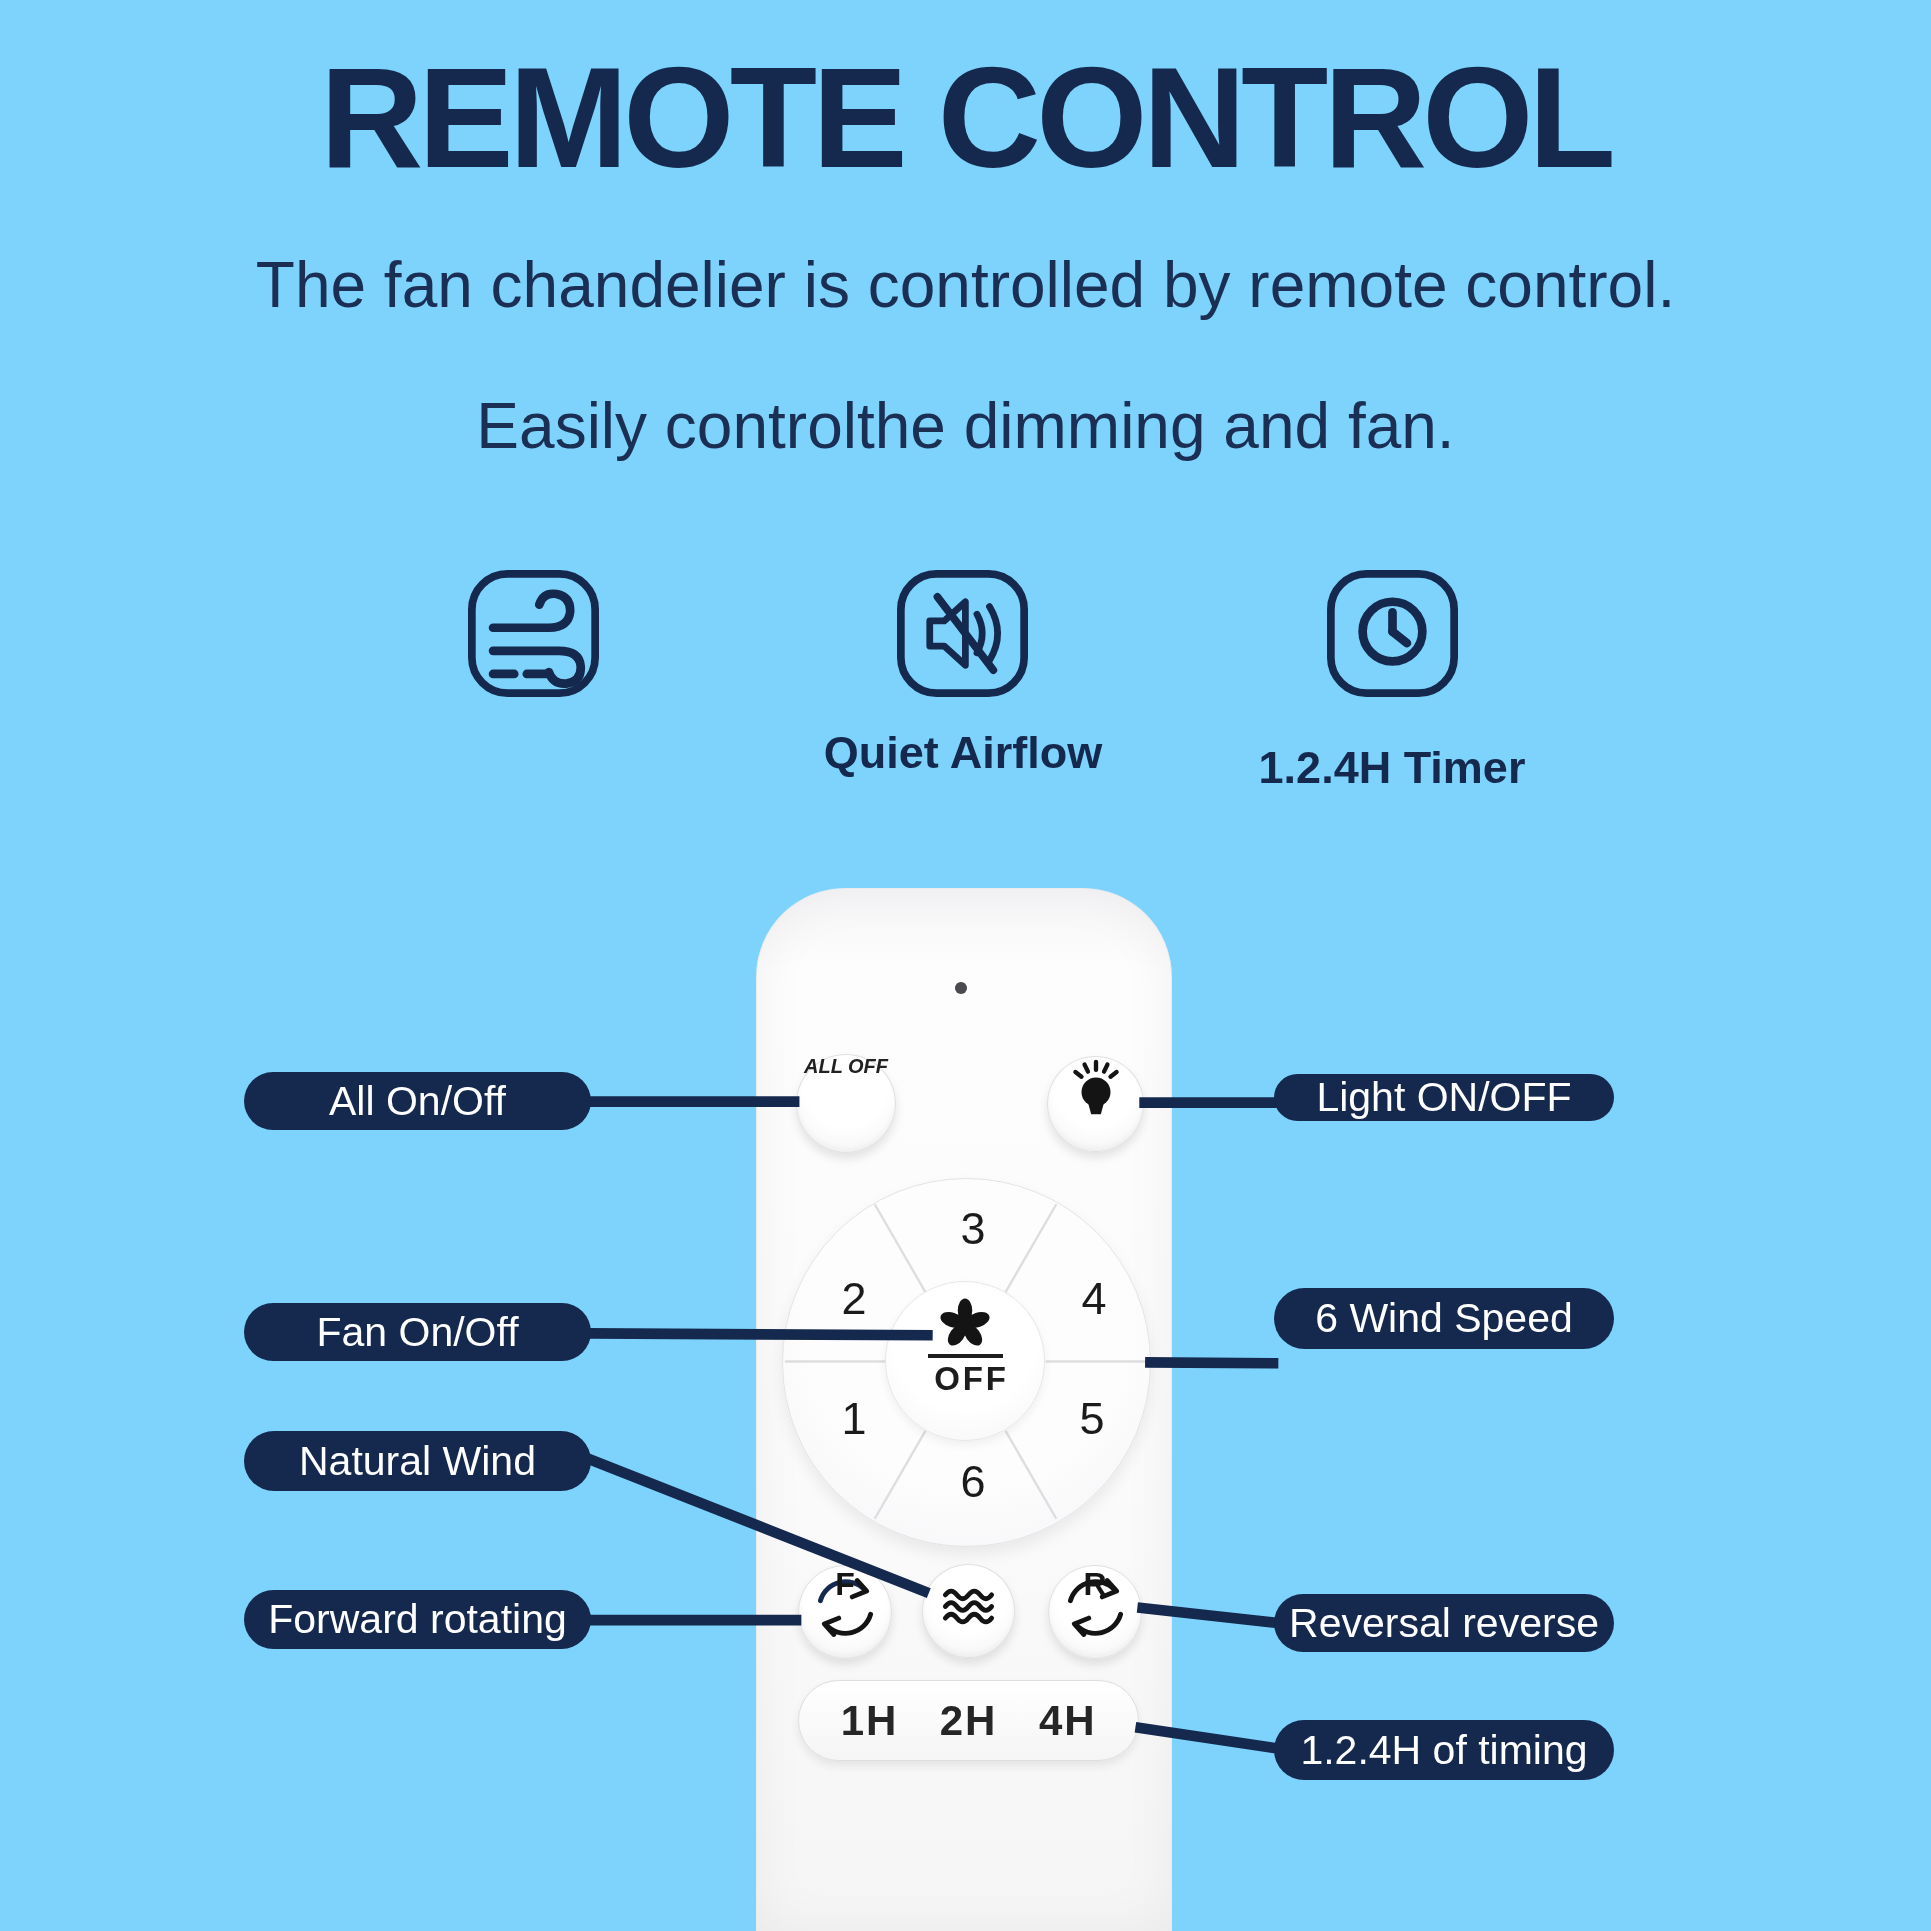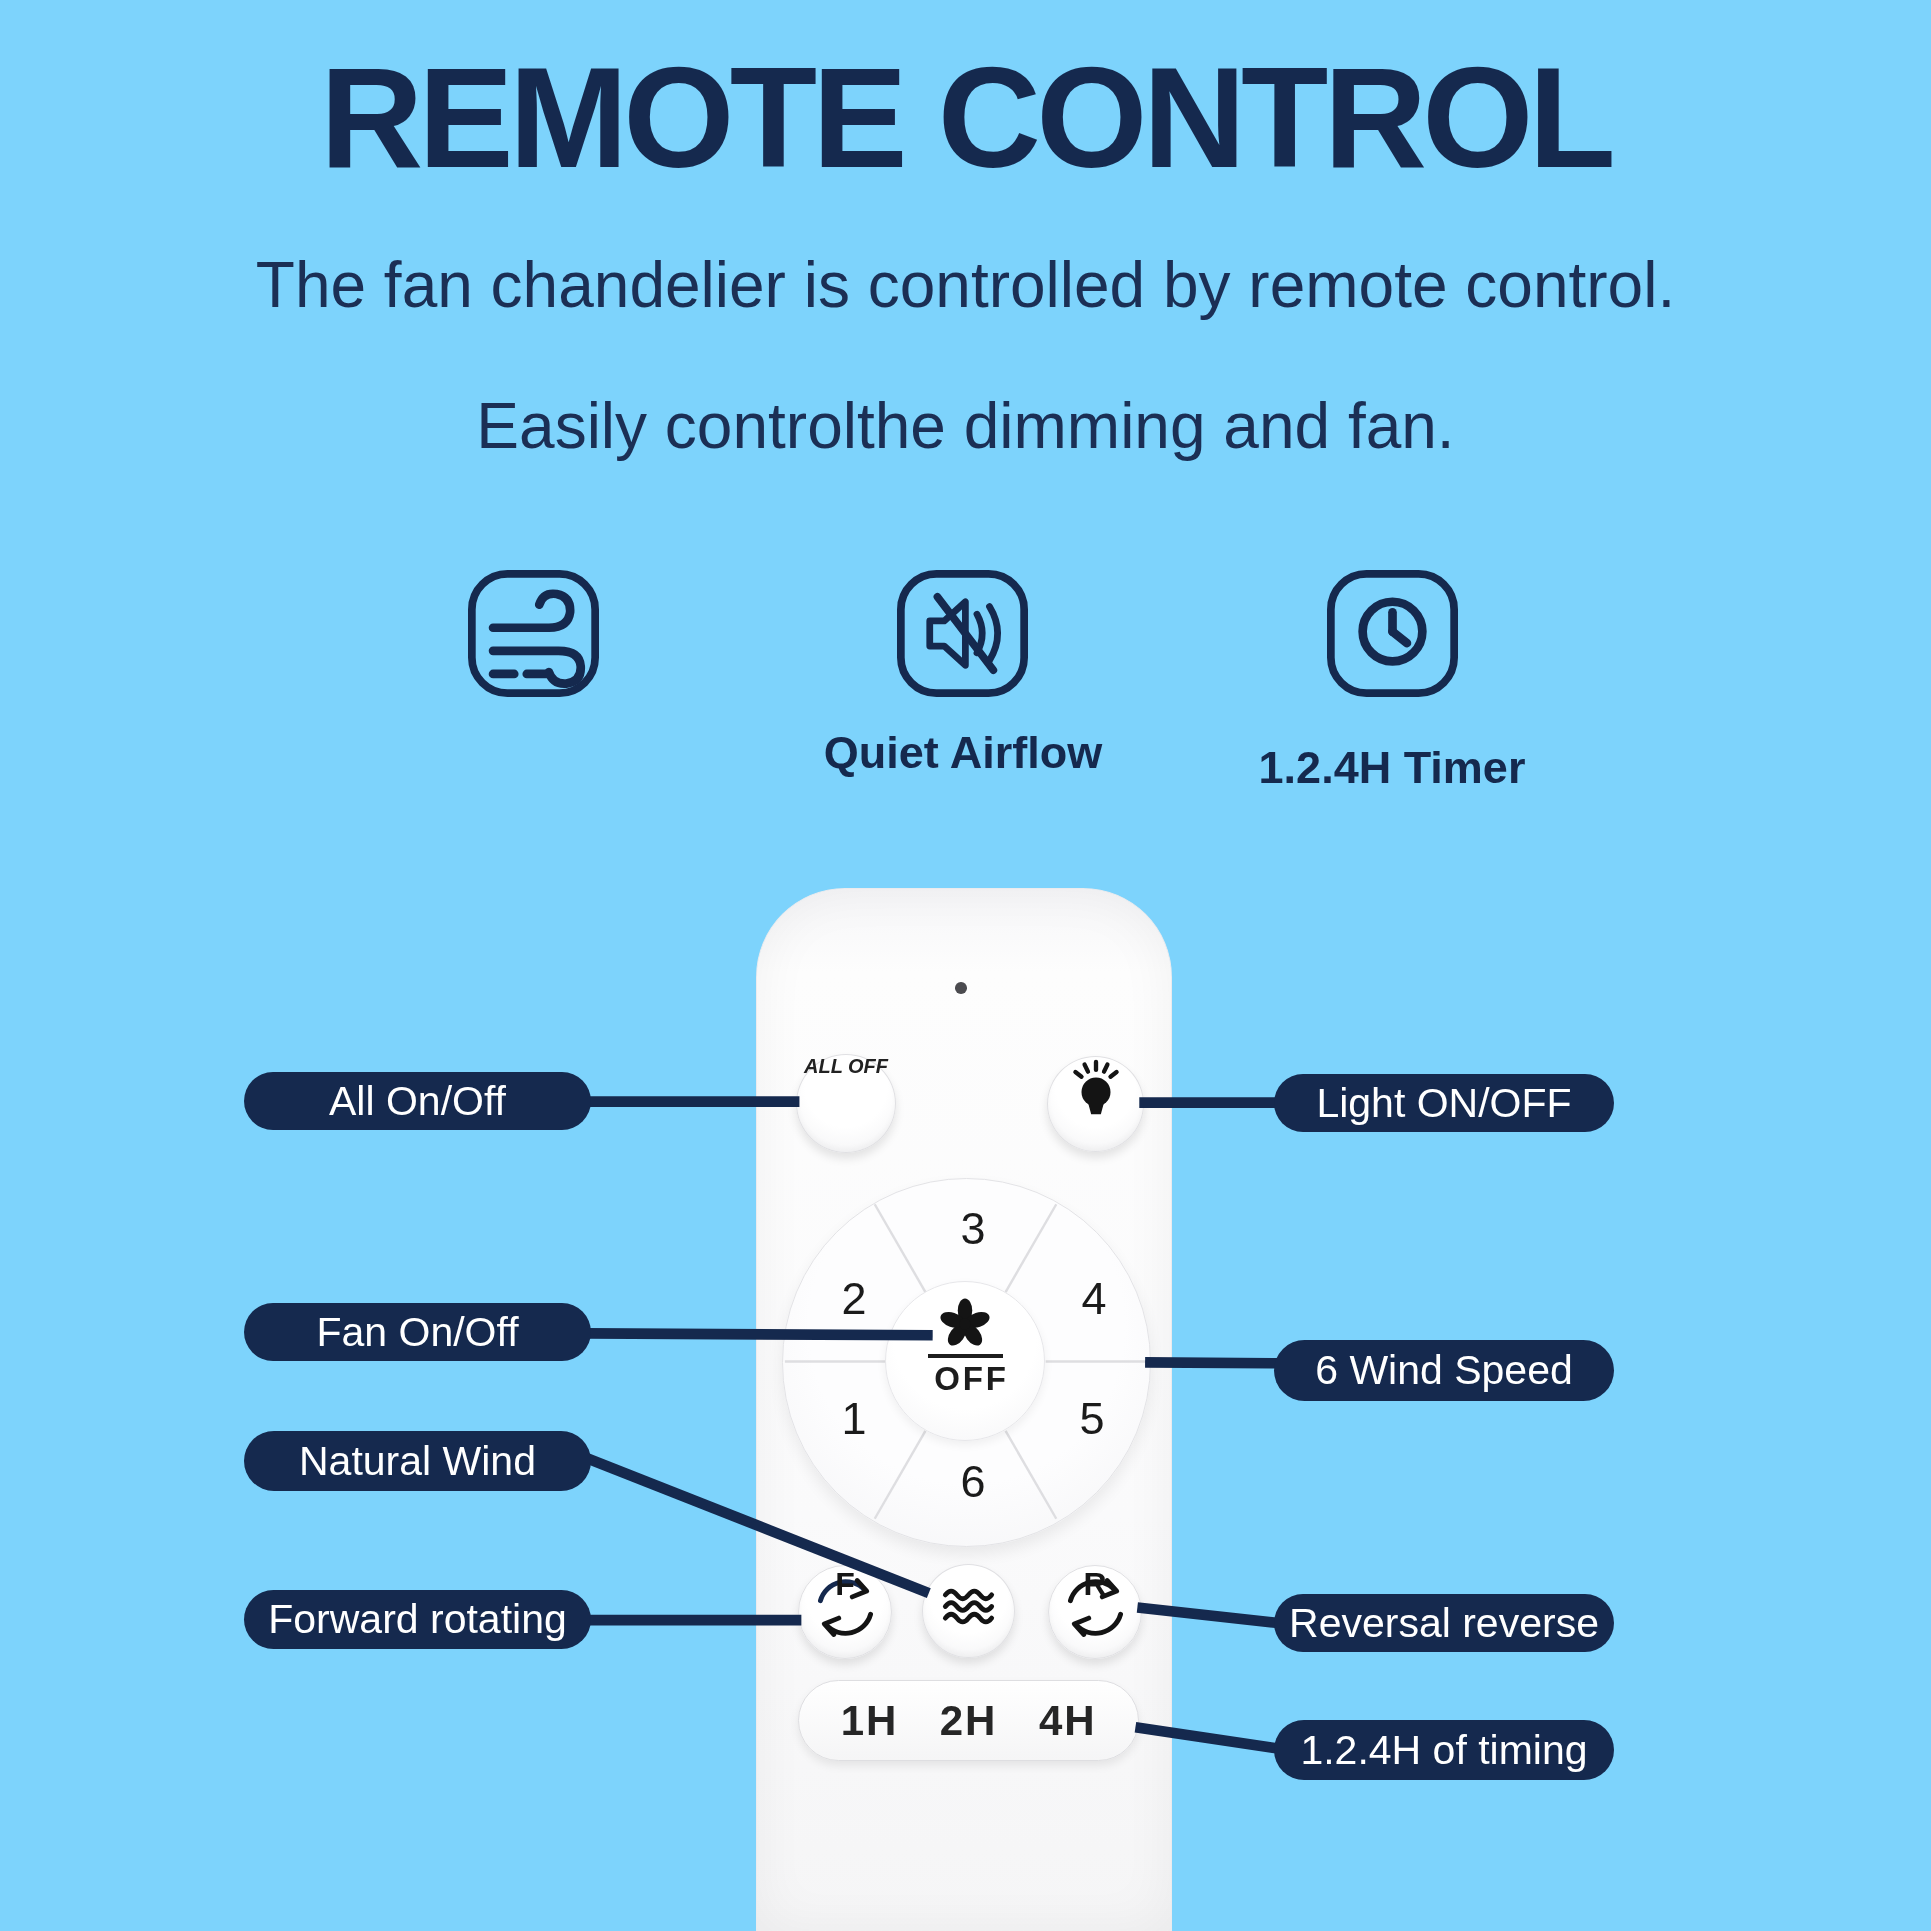--- a/index.html
+++ b/index.html
@@ -90,22 +90,22 @@
     background:#15294e;border-radius:33px;color:#ffffff;
     display:flex;align-items:center;justify-content:center;
     font-size:41px;font-weight:400;line-height:1;z-index:5;
   }
   .pill-left{left:244px;width:347px;}
   .pill-right{left:1274px;width:340px;}
   #pill-all-onoff{top:1072px;height:58px;}
   #pill-fan-onoff{top:1303px;height:58px;}
   #pill-natural-wind{top:1431px;height:60px;}
   #pill-forward{top:1590px;height:59px;}
-  #pill-light{top:1074px;height:58px;}
-  #pill-wind-speed{top:1340px;height:61px;}
+  #pill-light{top:1074px;height:47px;}
+  #pill-wind-speed{top:1288px;height:61px;}
   #pill-reverse{top:1594px;height:58px;}
   #pill-timing{top:1720px;height:60px;}
   
   #callout-lines{left:0;top:0;z-index:4;pointer-events:none;}
   #callout-lines line{stroke:#15294e;stroke-width:11;}
   
   .navy-stroke{stroke:#15294e;fill:none;}
 </style>
 </head>
 <body>

